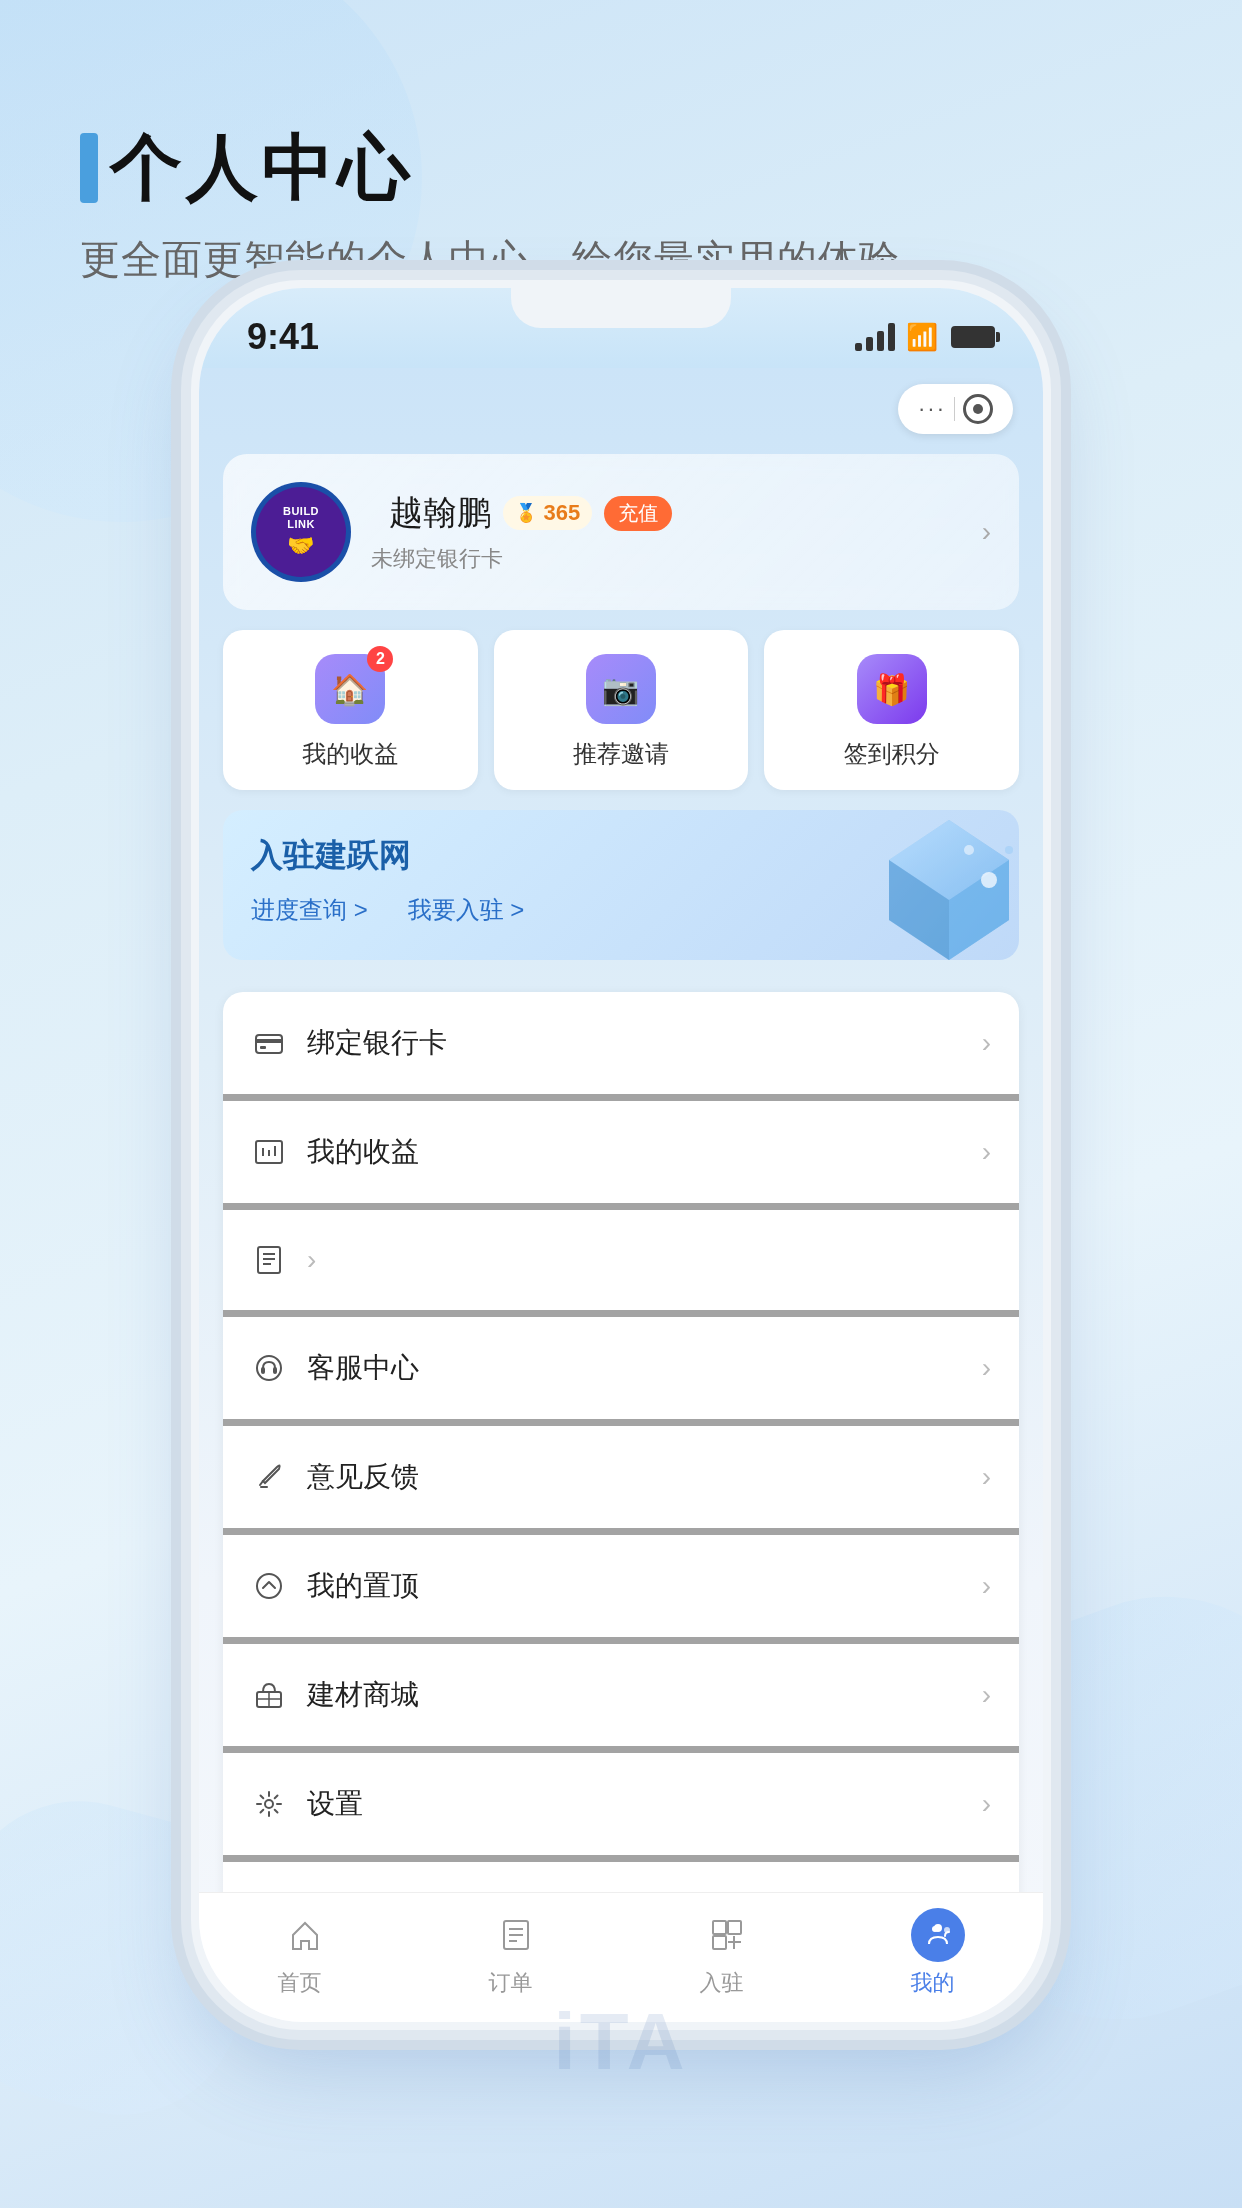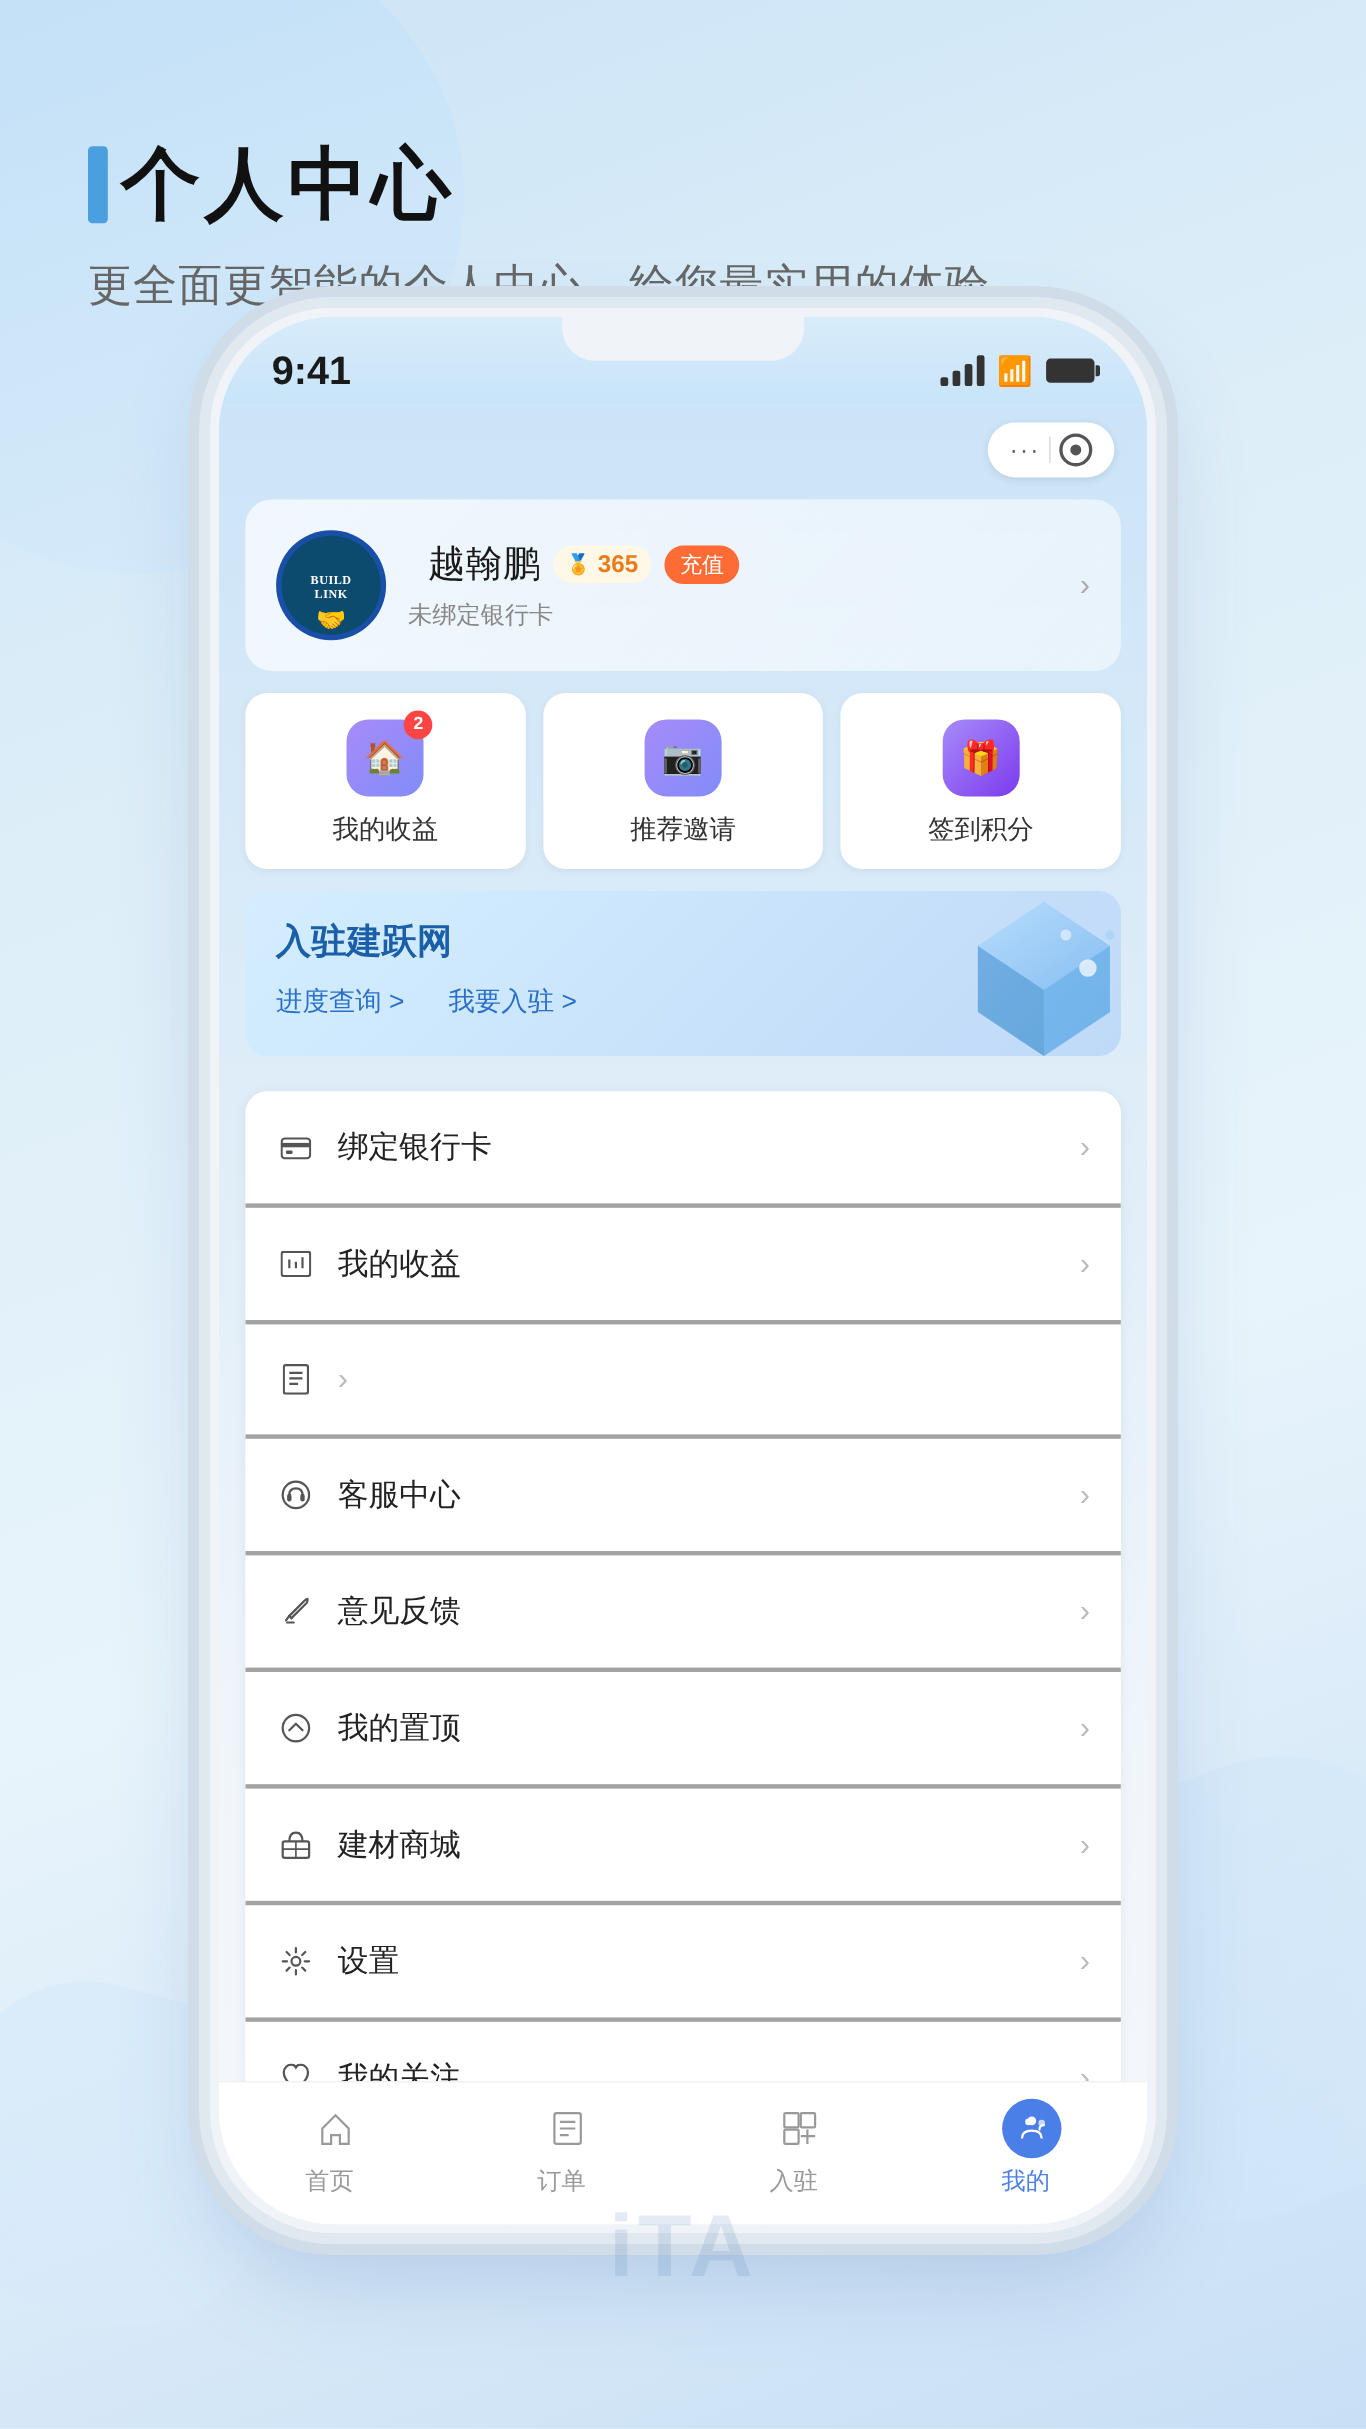--- a/index.html
+++ b/index.html
@@ -238,26 +238,25 @@
       display: flex;
       align-items: center;
       justify-content: center;
       flex-shrink: 0;
       overflow: hidden;
       position: relative;
     }
     .buildlink-logo {
       width: 90px;
       height: 90px;
-      background: #0c4a6e;
+      background: #4c1d95;
       border-radius: 50%;
       display: flex;
-      align-items: flex-end;
+      align-items: center;
       justify-content: center;
-      font-family: Liberation Serif, serif;
     }
     .buildlink-inner {
       color: white;
       font-size: 16px;
       font-weight: 700;
       text-align: center;
       line-height: 1.2;
     }
     .buildlink-inner .build {
       font-size: 11px;
@@ -411,21 +410,21 @@
       background: white;
       margin: 0 24px 0;
       border-radius: 20px;
       overflow: hidden;
       box-shadow: 0 2px 12px rgba(0,0,0,0.06);
     }
     .menu-item {
       display: flex;
       align-items: center;
       padding: 32px 28px;
-      border-bottom: 4px solid #a3a3a3;
+      border-bottom: 7px solid #a3a3a3;
       gap: 20px;
     }
     .menu-item:last-child {
       border-bottom: none;
     }
     .menu-icon {
       width: 36px;
       height: 36px;
       display: flex;
       align-items: center;

